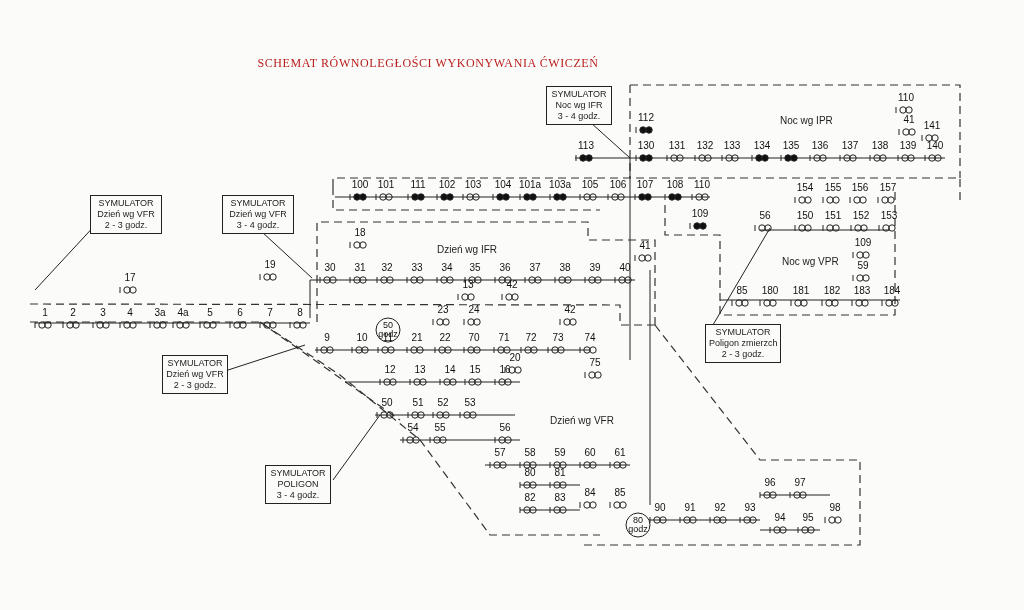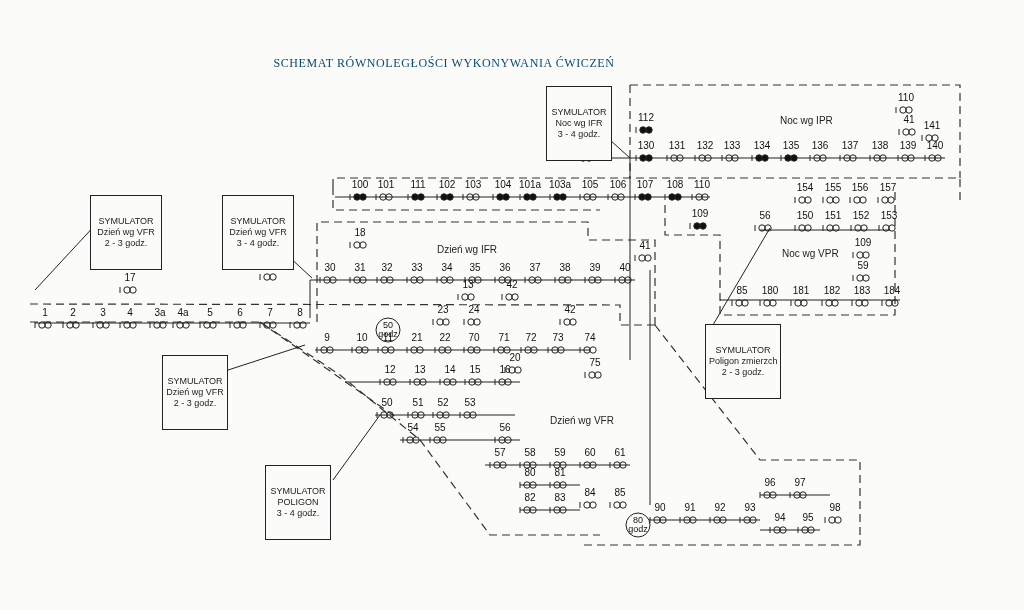--- a/index.html
+++ b/index.html
@@ -1,22 +1,22 @@
 <!DOCTYPE html>
 <html><head>
 <meta charset="utf-8">
 <style>
   html,body{margin:0;padding:0;background:#fbfbf9;}
   #canvas{position:relative;width:1024px;height:610px;overflow:hidden;background:#fbfbf9;
     font-family:"Liberation Sans","DejaVu Sans",sans-serif;color:#1a1a1a;}
   #title{position:absolute;left:0;top:56px;width:856px;text-align:center;
-    font-family:"Liberation Serif","DejaVu Serif",serif;font-size:12px;letter-spacing:0.6px;color:#0c4a6e;margin-left:16px;}
+    font-family:"Liberation Serif","DejaVu Serif",serif;font-size:12px;letter-spacing:0.6px;color:#b91c1c;}
   svg{position:absolute;left:0;top:0;}
   .sim{position:absolute;border:1px solid #222;background:#fbfbf9;font-size:9px;line-height:11px;
-    text-align:center;padding:20px 3px;box-sizing:border-box;color:#222;}
+    text-align:center;padding:2px 3px;box-sizing:border-box;color:#222;}
   .sim div{white-space:nowrap;}
   .region-label{position:absolute;font-size:10px;color:#222;white-space:nowrap;}
 </style>
 </head>
 <body>
 
 <div id="canvas">
   <div id="title">SCHEMAT RÓWNOLEGŁOŚCI WYKONYWANIA ĆWICZEŃ</div>
 
   <svg id="diagram" width="1024" height="610">
@@ -832,15 +832,15 @@
     <div>3 - 4 godz.</div>
   </div>
   <div class="sim" style="left:705px;top:324px;width:76px;">
     <div>SYMULATOR</div>
     <div>Poligon zmierzch</div>
     <div>2 - 3 godz.</div>
   </div>
 
   <div class="region-label" style="left:743px;top:115px;margin-left:37px;">Noc wg IPR</div>
   <div class="region-label" style="left:437px;top:244px;">Dzień wg IFR</div>
-  <div class="region-label" style="left:782px;top:248px;">Noc wg VPR</div>
+  <div class="region-label" style="left:782px;top:256px;">Noc wg VPR</div>
   <div class="region-label" style="left:550px;top:415px;">Dzień wg VFR</div>
 </div>
 
 </body></html>

